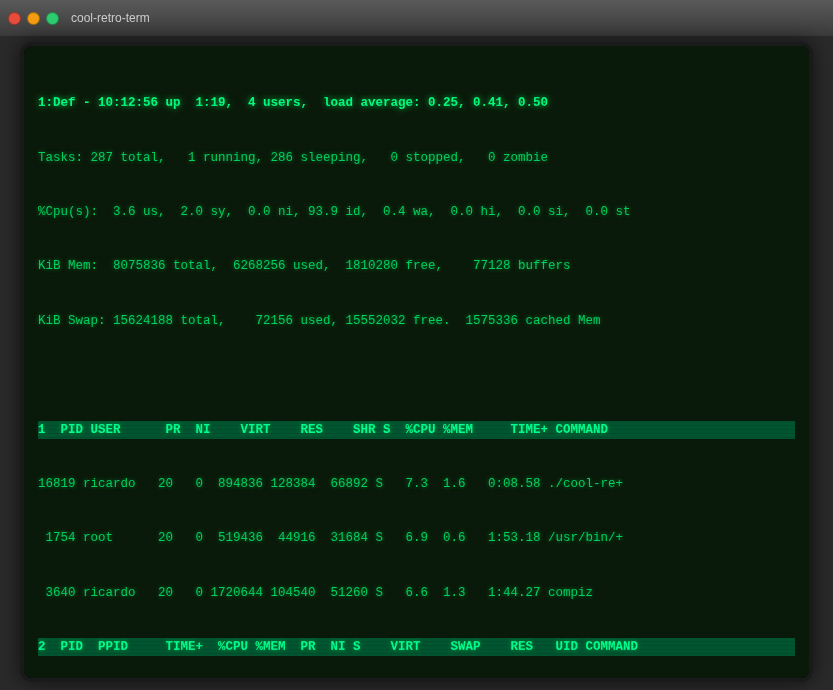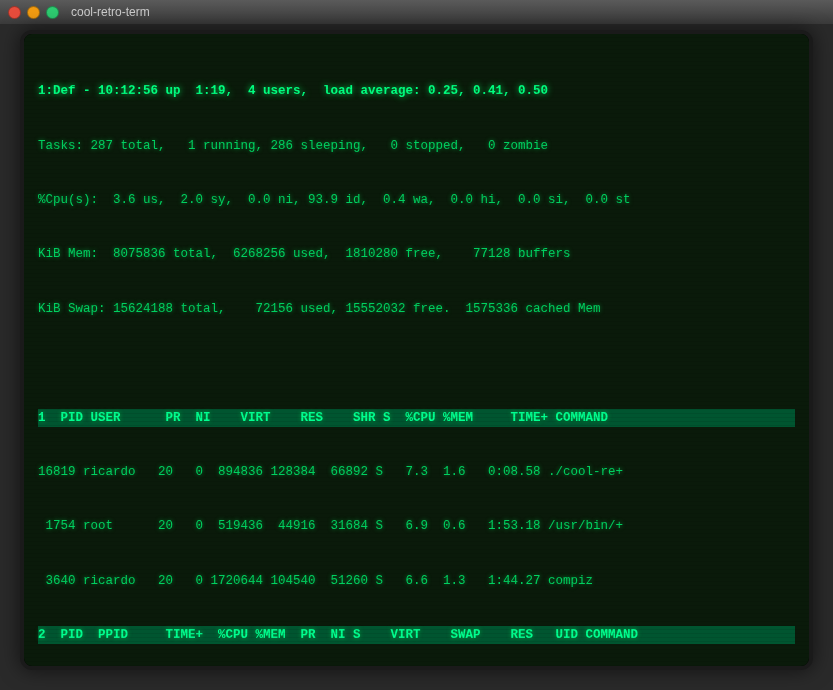--- a/index.html
+++ b/index.html
@@ -11,21 +11,21 @@
       height: 690px;
       overflow: hidden;
       display: flex;
       flex-direction: column;
       align-items: center;
       justify-content: flex-start;
     }
 
     .title-bar {
       width: 100%;
-      height: 24px;
+      height: 36px;
       background: linear-gradient(to bottom, #5a5a5a, #3a3a3a);
       display: flex;
       align-items: center;
       padding: 0 8px;
       gap: 6px;
       flex-shrink: 0;
     }
 
     .window-btn {
       width: 13px;

